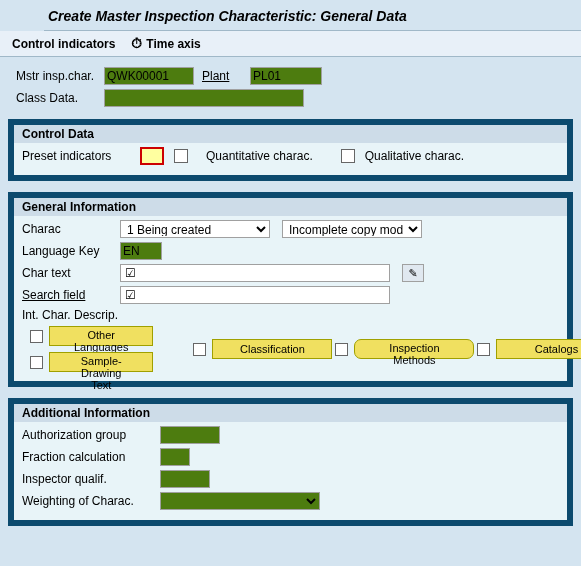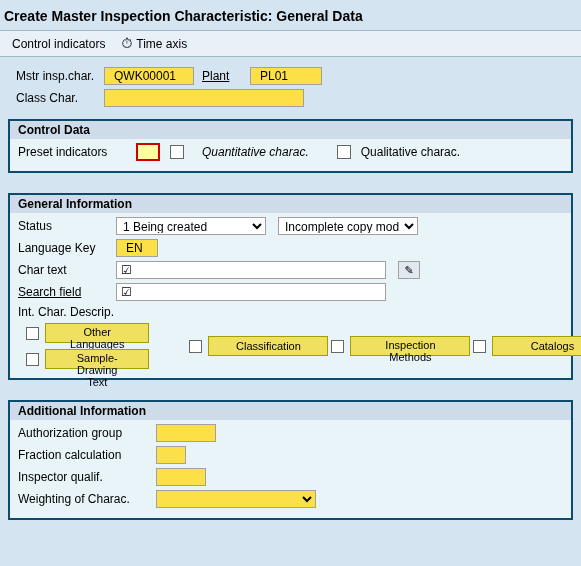--- a/index.html
+++ b/index.html
@@ -8,67 +8,70 @@
       font-size: 12px;
       background: #d4e4f0;
       width: 581px;
       min-height: 566px;
     }
     .page-title {
       background: #d4e4f0;
       padding: 8px 12px 6px 4px;
       font-size: 14px;
       font-weight: bold;
+      font-style: italic;
       color: #000;
       border-bottom: 1px solid #a0b8c8;
+      margin-left: 44px;
     }
     .toolbar {
       background: #e8f0f8;
       padding: 4px 12px;
       display: flex;
       align-items: center;
       gap: 16px;
       border-bottom: 1px solid #a0b8c8;
     }
     .toolbar-item {
       display: flex;
       align-items: center;
       gap: 4px;
       cursor: pointer;
       color: #000;
       font-size: 12px;
+      font-weight: bold;
     }
     .main-content {
       padding: 6px 8px;
     }
     .field-row {
       display: flex;
       align-items: center;
       margin-bottom: 4px;
       gap: 8px;
     }
     .field-label {
       color: #000;
       min-width: 80px;
       font-size: 12px;
     }
     .field-input {
       border: 1px solid #a0a0a0;
-      background: #fde047;
-      height: 18px;
-      font-size: 12px;
-      padding: 1px 9px;
+      background: #4d7c0f;
+      height: 18px;
+      font-size: 12px;
+      padding: 1px 2px;
     }
     .field-input-wide {
       width: 120px;
     }
     .section {
-      border: 2px solid #0c4a6e;
+      border: 6px solid #0c4a6e;
       background: #e8f4f8;
-      margin-bottom: 20px;
+      margin-bottom: 11px;
       padding: 4px 8px 6px 8px;
     }
     .section-title {
       font-weight: bold;
       font-size: 12px;
       color: #000;
       margin-bottom: 4px;
       background: #cddce8;
       margin: -4px -8px 4px -8px;
       padding: 2px 8px;
@@ -173,42 +176,42 @@
 <div class="main-content">
 
   <div class="header-fields">
     <div class="field-row">
       <span class="field-label">Mstr insp.char.</span>
       <input class="field-input field-input-wide" type="text" style="width: 90px;" value="QWK00001">
       <span class="field-label" style="min-width:40px;text-decoration:underline;">Plant</span>
       <input class="field-input" type="text" style="width: 72px;" value="PL01">
     </div>
     <div class="field-row">
-      <span class="field-label">Class Char.</span>
+      <span class="field-label">Class Data.</span>
       <input class="field-input" type="text" style="width: 200px;">
     </div>
   </div>
 
   <div class="section" style="margin-top:4px;">
     <div class="section-title">Control Data</div>
     <div class="field-row" style="margin-top:4px;">
       <span class="field-label" style="min-width:110px;">Preset indicators</span>
       <span class="preset-box"></span>
       <span class="checkbox-inline"></span>
-      <span style="margin-left:8px;font-style:italic;">Quantitative charac.</span>
+      <span style="margin-left:8px;">Quantitative charac.</span>
       <span class="checkbox-inline" style="margin-left:20px;"></span>
       <span>Qualitative charac.</span>
     </div>
   </div>
 
   <div class="section">
     <div class="section-title">General Information</div>
 
     <div class="field-row" style="margin-top:4px;">
-      <span class="field-label" style="min-width:90px;">Status</span>
+      <span class="field-label" style="min-width:90px;">Charac</span>
       <select class="status-dropdown">
         <option>1 Being created</option>
       </select>
       <select class="copy-model-dropdown" style="margin-left:4px;">
         <option>Incomplete copy model</option>
       </select>
     </div>
 
     <div class="field-row">
       <span class="field-label" style="min-width:90px;">Language Key</span>
@@ -243,21 +246,21 @@
         </div>
       </div>
 
       <div style="display:flex; flex-direction:row; gap:3px; margin-left:20px;">
         <div class="btn-row">
           <span class="small-checkbox"></span>
           <button class="yellow-button" style="min-width:120px;">Classification</button>
         </div>
         <div class="btn-row">
           <span class="small-checkbox"></span>
-          <button class="yellow-button" style="min-width:120px;">Inspection Methods</button>
+          <button class="yellow-button" style="min-width:120px;border-radius:7px;">Inspection Methods</button>
         </div>
         <div class="btn-row">
           <span class="small-checkbox"></span>
           <button class="yellow-button" style="min-width:120px;">Catalogs</button>
         </div>
       </div>
     </div>
   </div>
 
   <div class="section">

